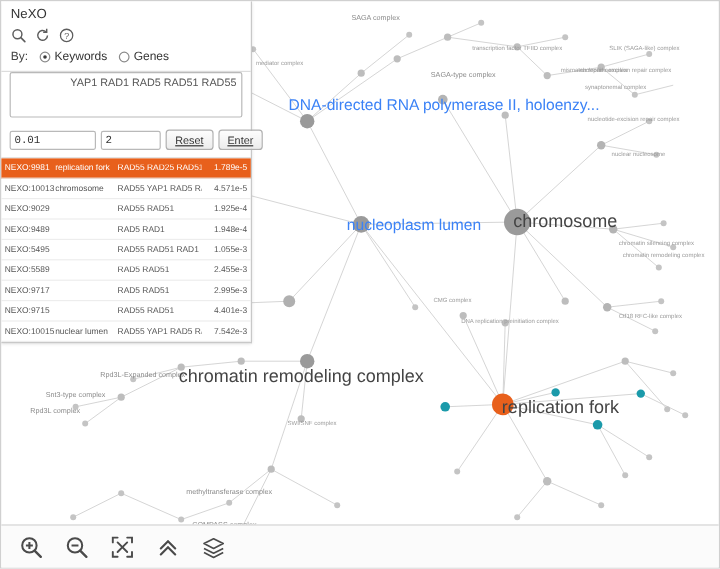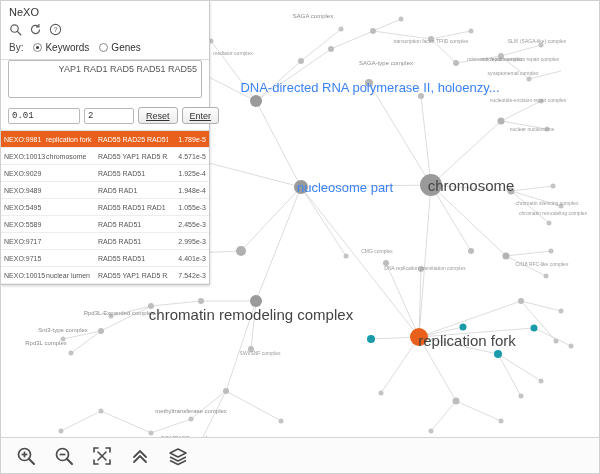--- a/index.html
+++ b/index.html
@@ -409,21 +409,21 @@
         <div class="net-label sz-xs" style="left: 430px; top: 40px;">transcription factor TFIID complex</div>
         <div class="net-label sz-xs" style="left: 520px; top: 58px;">nucleotide-excision repair complex</div>
         <div class="net-label sz-xs" style="left: 494px; top: 58px;">mismatch repair complex</div>
         <div class="net-label sz-xs" style="left: 232px; top: 52px;">mediator complex</div>
         <div class="net-label sz-sm" style="left: 385px; top: 62px;">SAGA-type complex</div>
         <div class="net-label sz-xs" style="left: 512px; top: 72px;">synaptonemal complex</div>
         <div class="net-label sz-lg" style="left: 369px; top: 86px;">DNA-directed RNA polymerase II, holoenzy...</div>
         <div class="net-label sz-xs" style="left: 527px; top: 99px;">nucleotide-excision repair complex</div>
         <div class="net-label sz-xs" style="left: 531px; top: 128px;">nuclear nucleosome</div>
         <div class="net-label sz-xl" style="left: 470px; top: 184px;">chromosome</div>
-        <div class="net-label sz-lg" style="left: 344px; top: 186px;">nucleosome part</div>
+        <div class="net-label sz-lg" style="left: 344px; top: 186px;">nucleoplasm lumen</div>
         <div class="net-label sz-xs" style="left: 546px; top: 202px;">chromatin silencing complex</div>
         <div class="net-label sz-xs" style="left: 552px; top: 212px;">chromatin remodeling complex</div>
         <div class="net-label sz-xs" style="left: 113px; top: 158px;">nucleosome</div>
         <div class="net-label sz-sm" style="left: 126px; top: 207px;">H4/H2A histone acetyltransferase complex</div>
         <div class="net-label sz-md" style="left: 163px; top: 253px;">nuclear chromatin</div>
         <div class="net-label sz-xs" style="left: 376px; top: 250px;">CMG complex</div>
         <div class="net-label sz-xs" style="left: 424px; top: 267px;">DNA replication preinitiation complex</div>
         <div class="net-label sz-xs" style="left: 541px; top: 263px;">Ctf18 RFC-like complex</div>
         <div class="net-label sz-sm" style="left: 118px; top: 312px;">Rpd3L-Expanded complex</div>
         <div class="net-label sz-xl" style="left: 250px; top: 313px;">chromatin remodeling complex</div>

